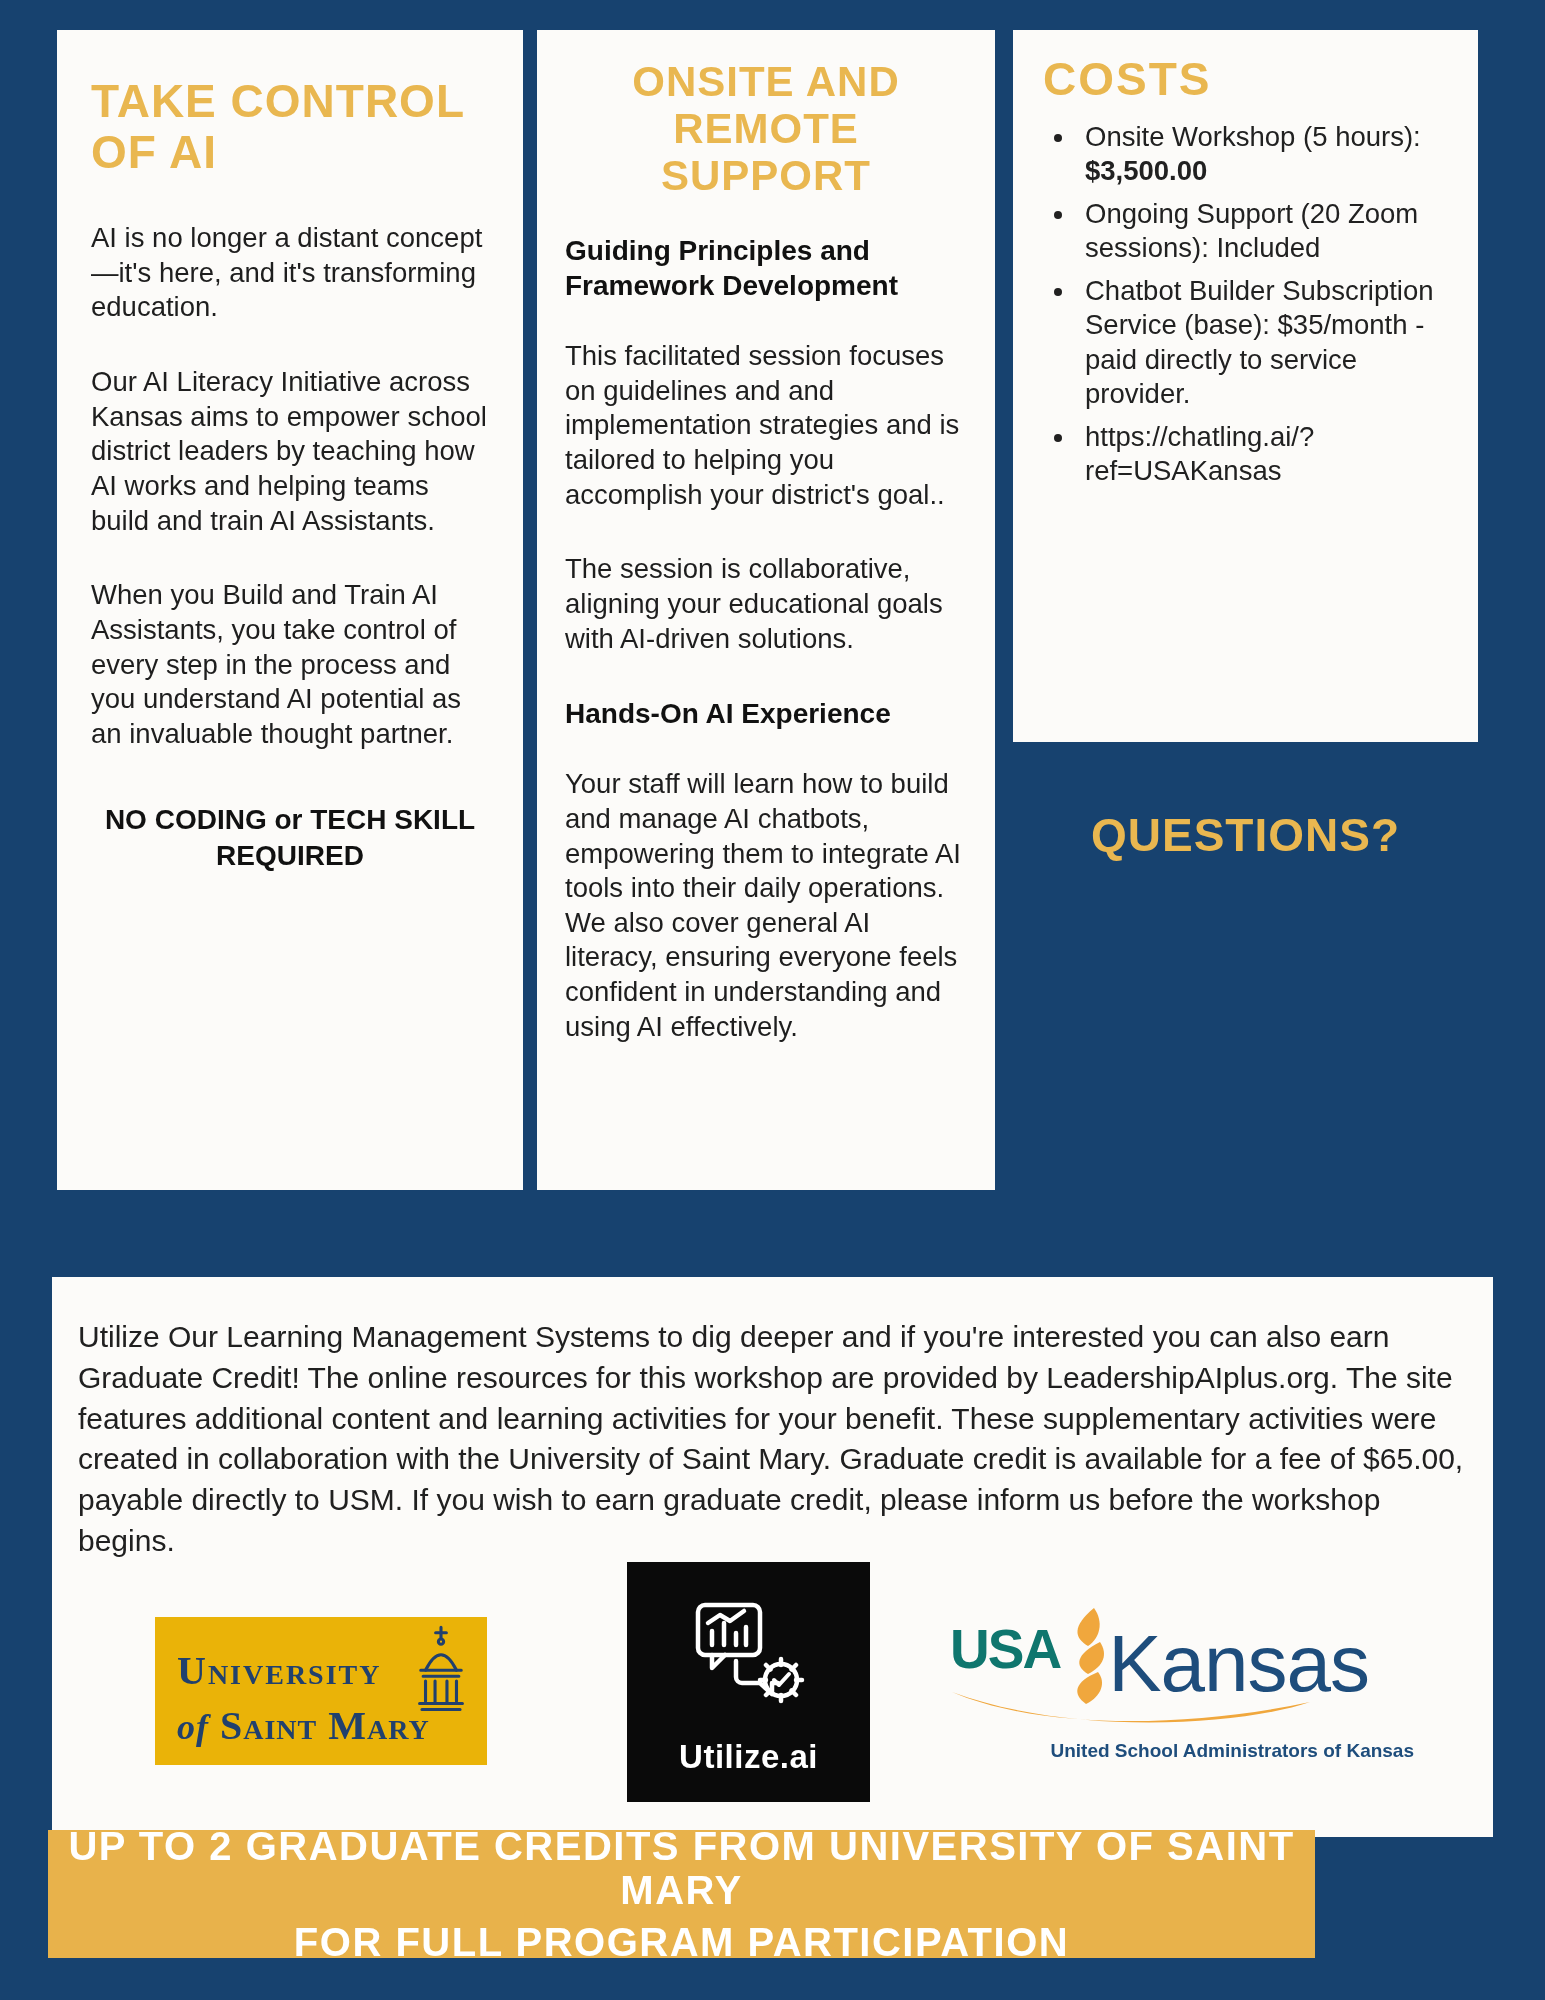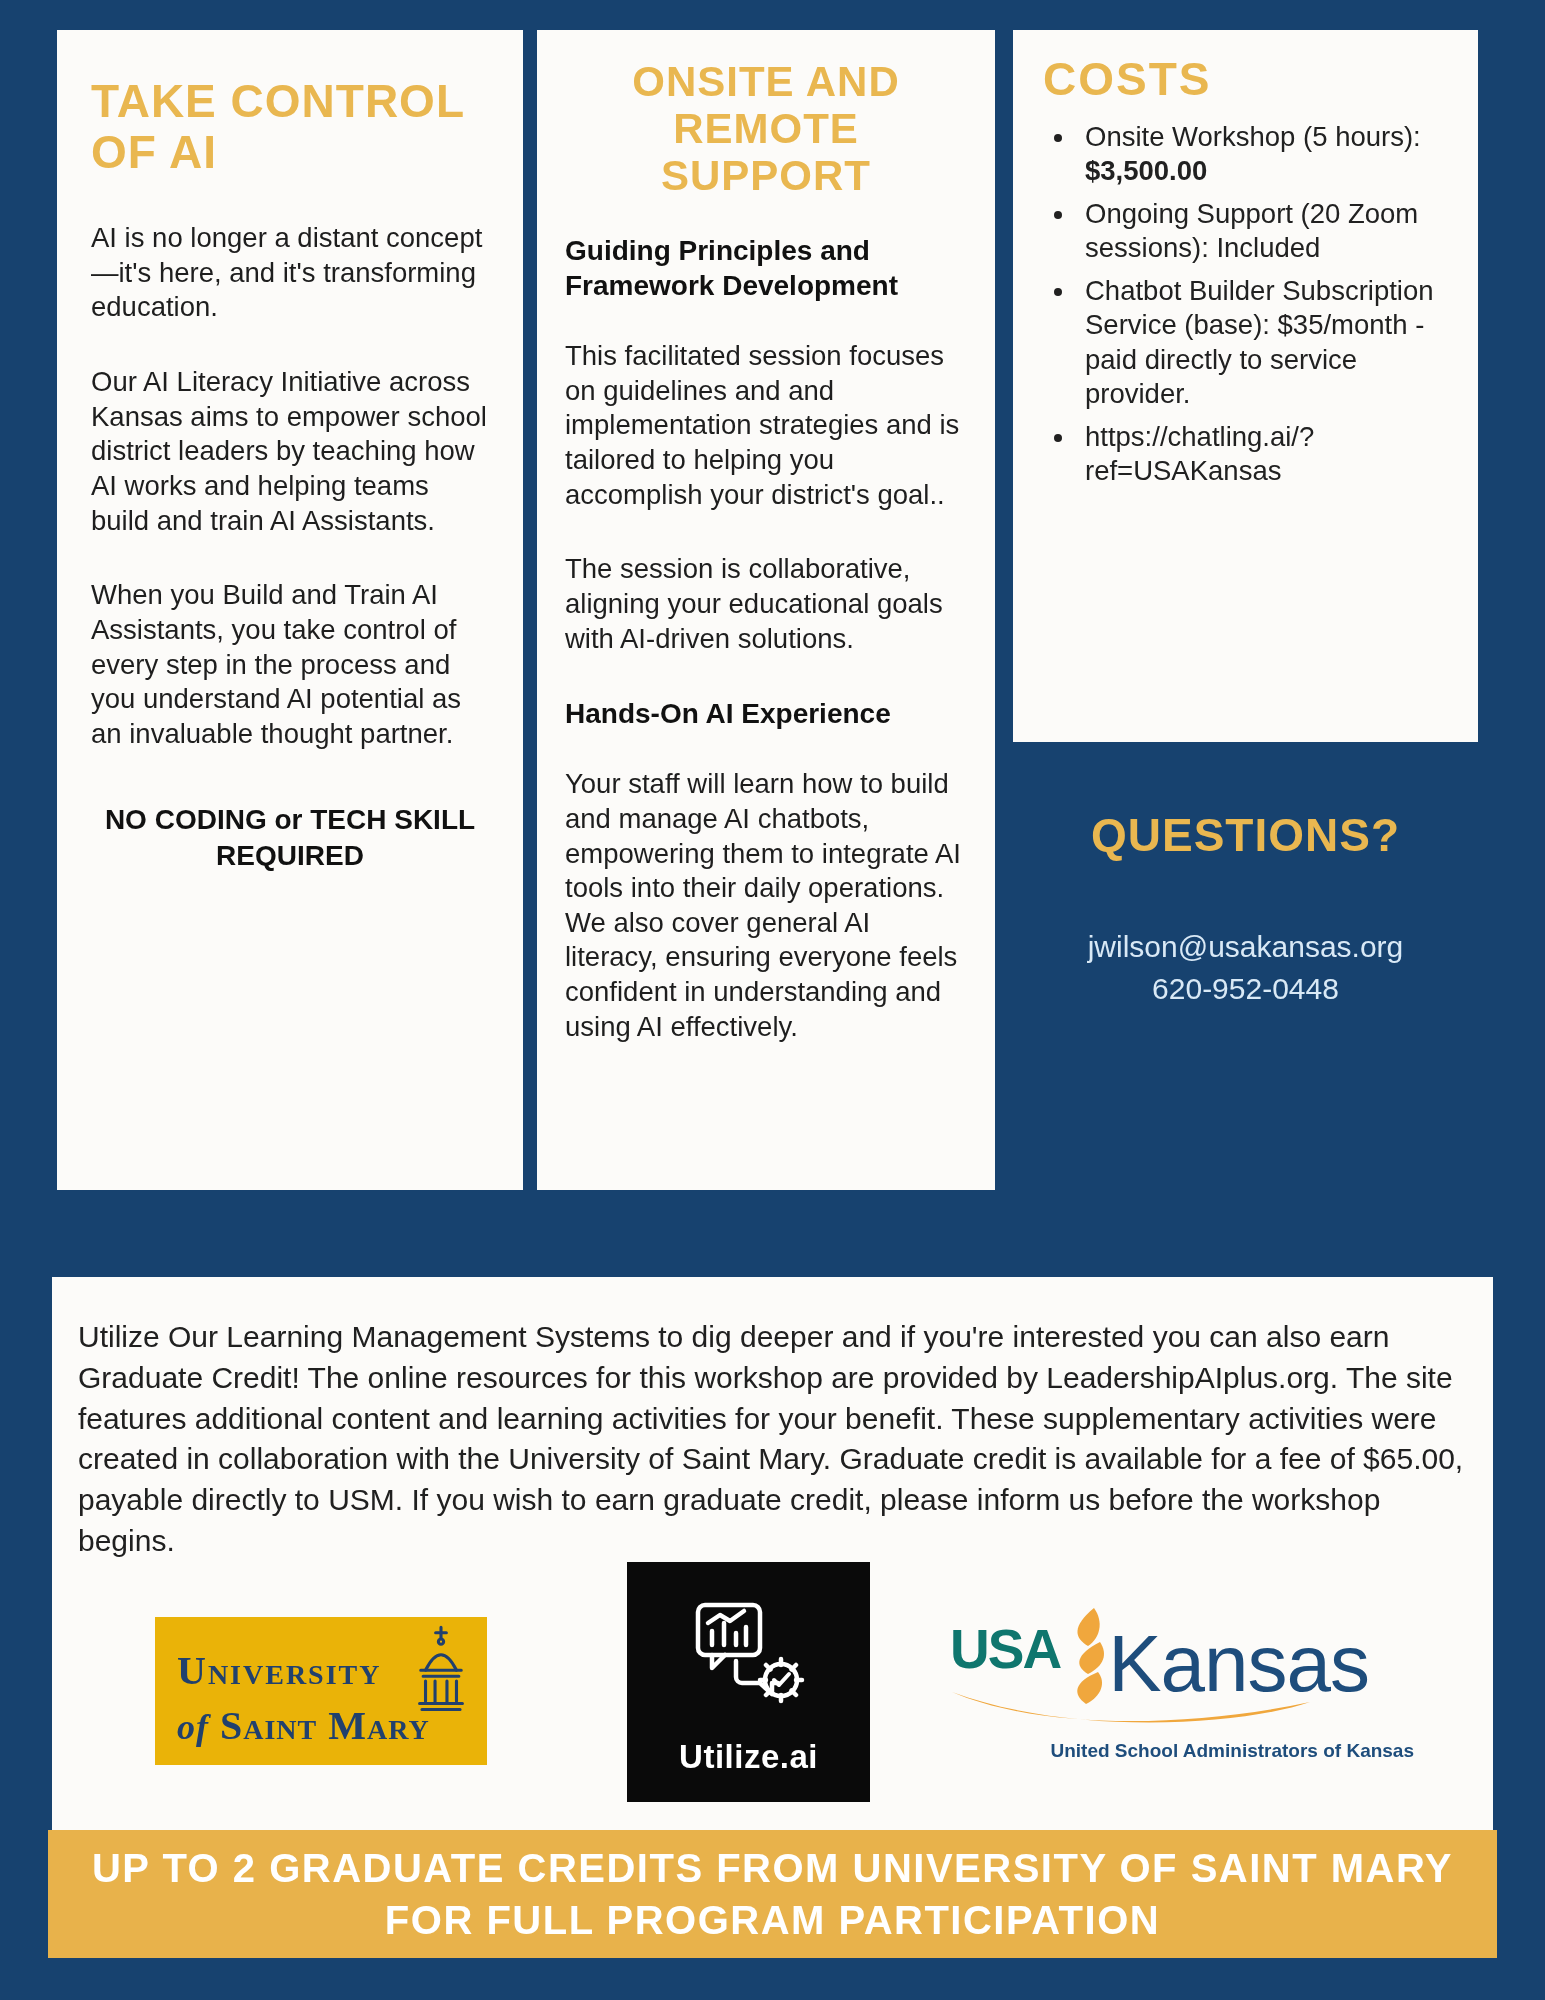--- a/index.html
+++ b/index.html
@@ -79,21 +79,21 @@
   #usak-swoosh{position:absolute;left:0;bottom:26px;}
   #usak-row{position:absolute;left:0;top:0;display:flex;align-items:flex-start;}
   #usak-usa{font-size:55px;font-weight:800;color:#0f766e;line-height:1;letter-spacing:-2px;}
   #usak-flame{margin:-14px -10px 0 -6px;}
   #usak-kansas{font-size:80px;font-weight:500;color:#1e4d7c;line-height:1.05;letter-spacing:-1px;}
   #usak-tagline{
     position:absolute;right:6px;bottom:0;font-size:19px;font-weight:600;color:#1e4d7c;
   }
   
   #banner{
-    position:absolute;left:48px;top:1830px;width:1449px;height:128px;
+    position:absolute;left:48px;top:1830px;width:1267px;height:128px;
     background:#e8b24b;color:#ffffff;text-align:center;
     display:flex;flex-direction:column;justify-content:center;gap:8px;
   }
   .banner-line{font-size:40px;font-weight:800;letter-spacing:1.5px;line-height:1.1;}
 </style>
 </head>
 <body>
 
 <section class="card" id="card-left">
   <h1 class="card-title">TAKE CONTROL OF AI</h1>
@@ -117,24 +117,20 @@
   <ul id="costs-list">
     <li><span>Onsite Workshop (5 hours): </span><strong>$3,500.00</strong></li>
     <li><span>Ongoing Support (20 Zoom sessions): Included</span></li>
     <li><span>Chatbot Builder Subscription Service (base): $35/month - paid directly to service provider.</span></li>
     <li><span>https://chatling.ai/?ref=USAKansas</span></li>
   </ul>
 </section>
 
 <section id="questions">
   <h2 id="questions-title">QUESTIONS?</h2>
-  <div class="contact-group">
-    <div>jwilson@usakansas.org</div>
-    <div>620-952-0448</div>
-  </div>
 </section>
 
 <section class="card" id="lms">
   <p id="lms-paragraph">Utilize Our Learning Management Systems to dig deeper and if you're interested you can also earn Graduate Credit!  The online resources for this workshop are provided by LeadershipAIplus.org. The site features additional content and learning activities for your benefit. These supplementary activities were created in collaboration with the University of Saint Mary.  Graduate credit is available for a fee of $65.00, payable directly to USM. If you wish to earn graduate credit, please inform us before the workshop begins.</p>
 
   <div id="usm-logo">
     <div id="usm-line1">University</div>
     <div id="usm-line2">
       <span class="of">of</span>
       <span>Saint Mary</span>

